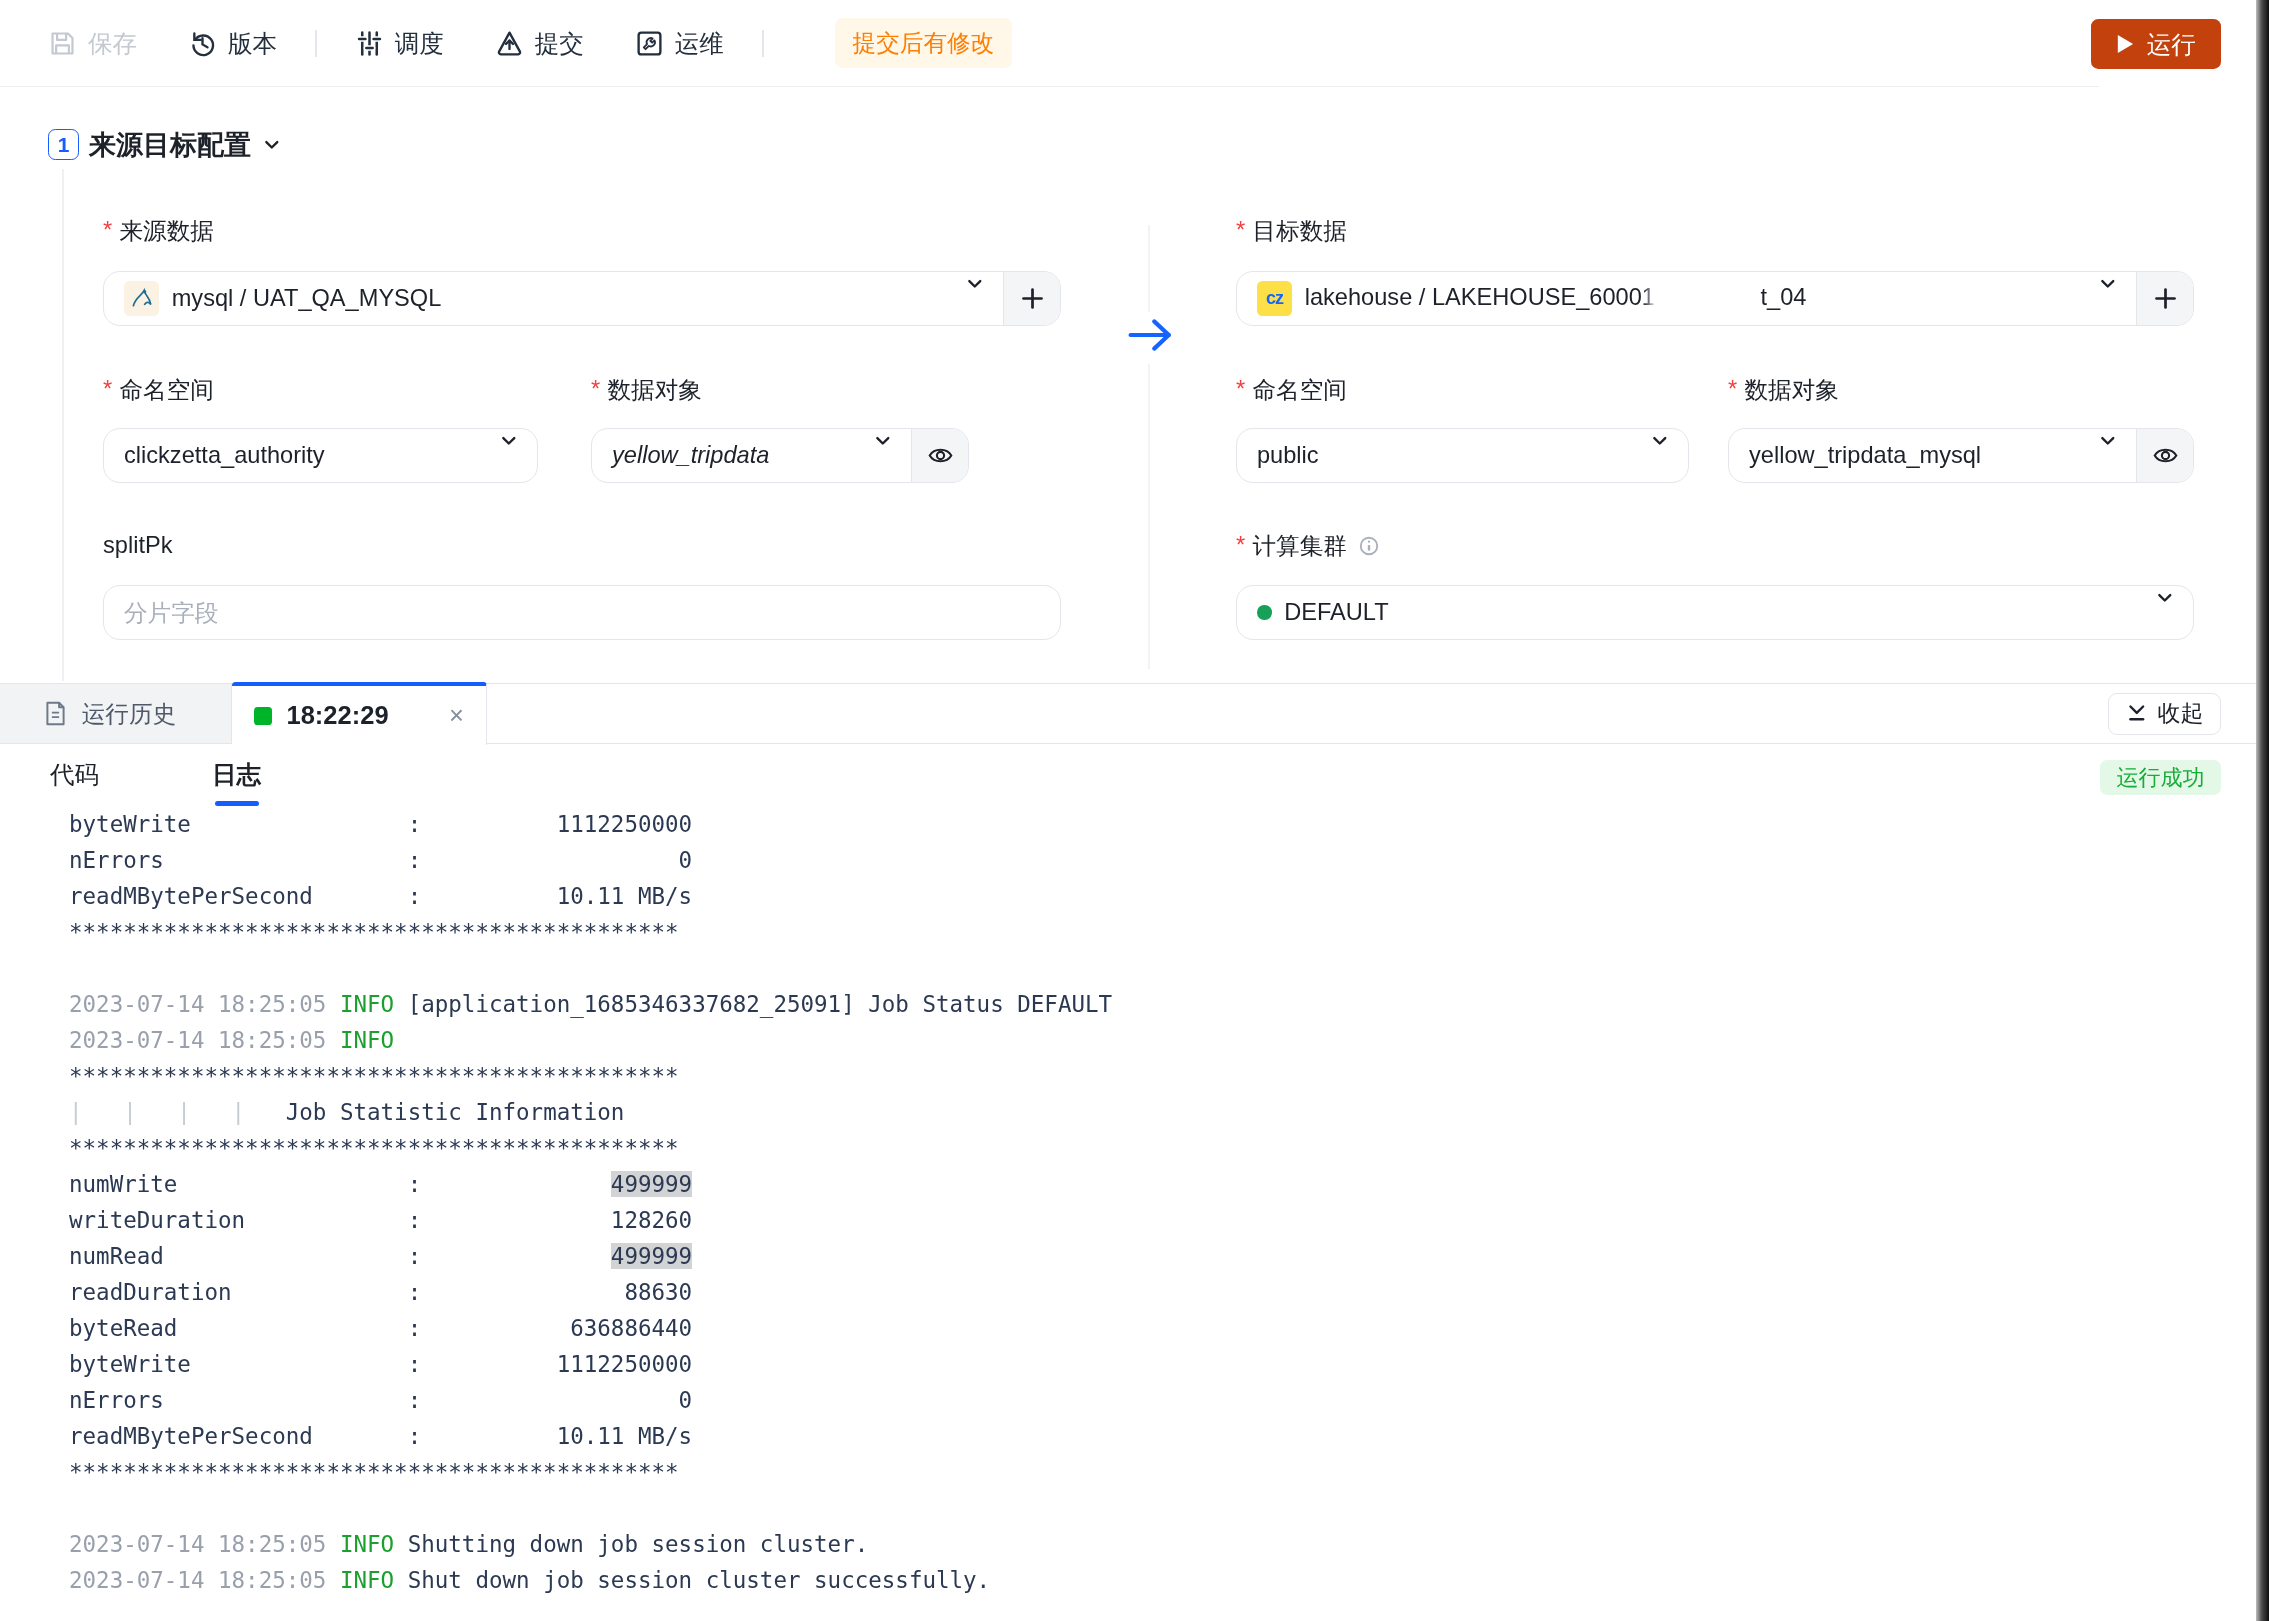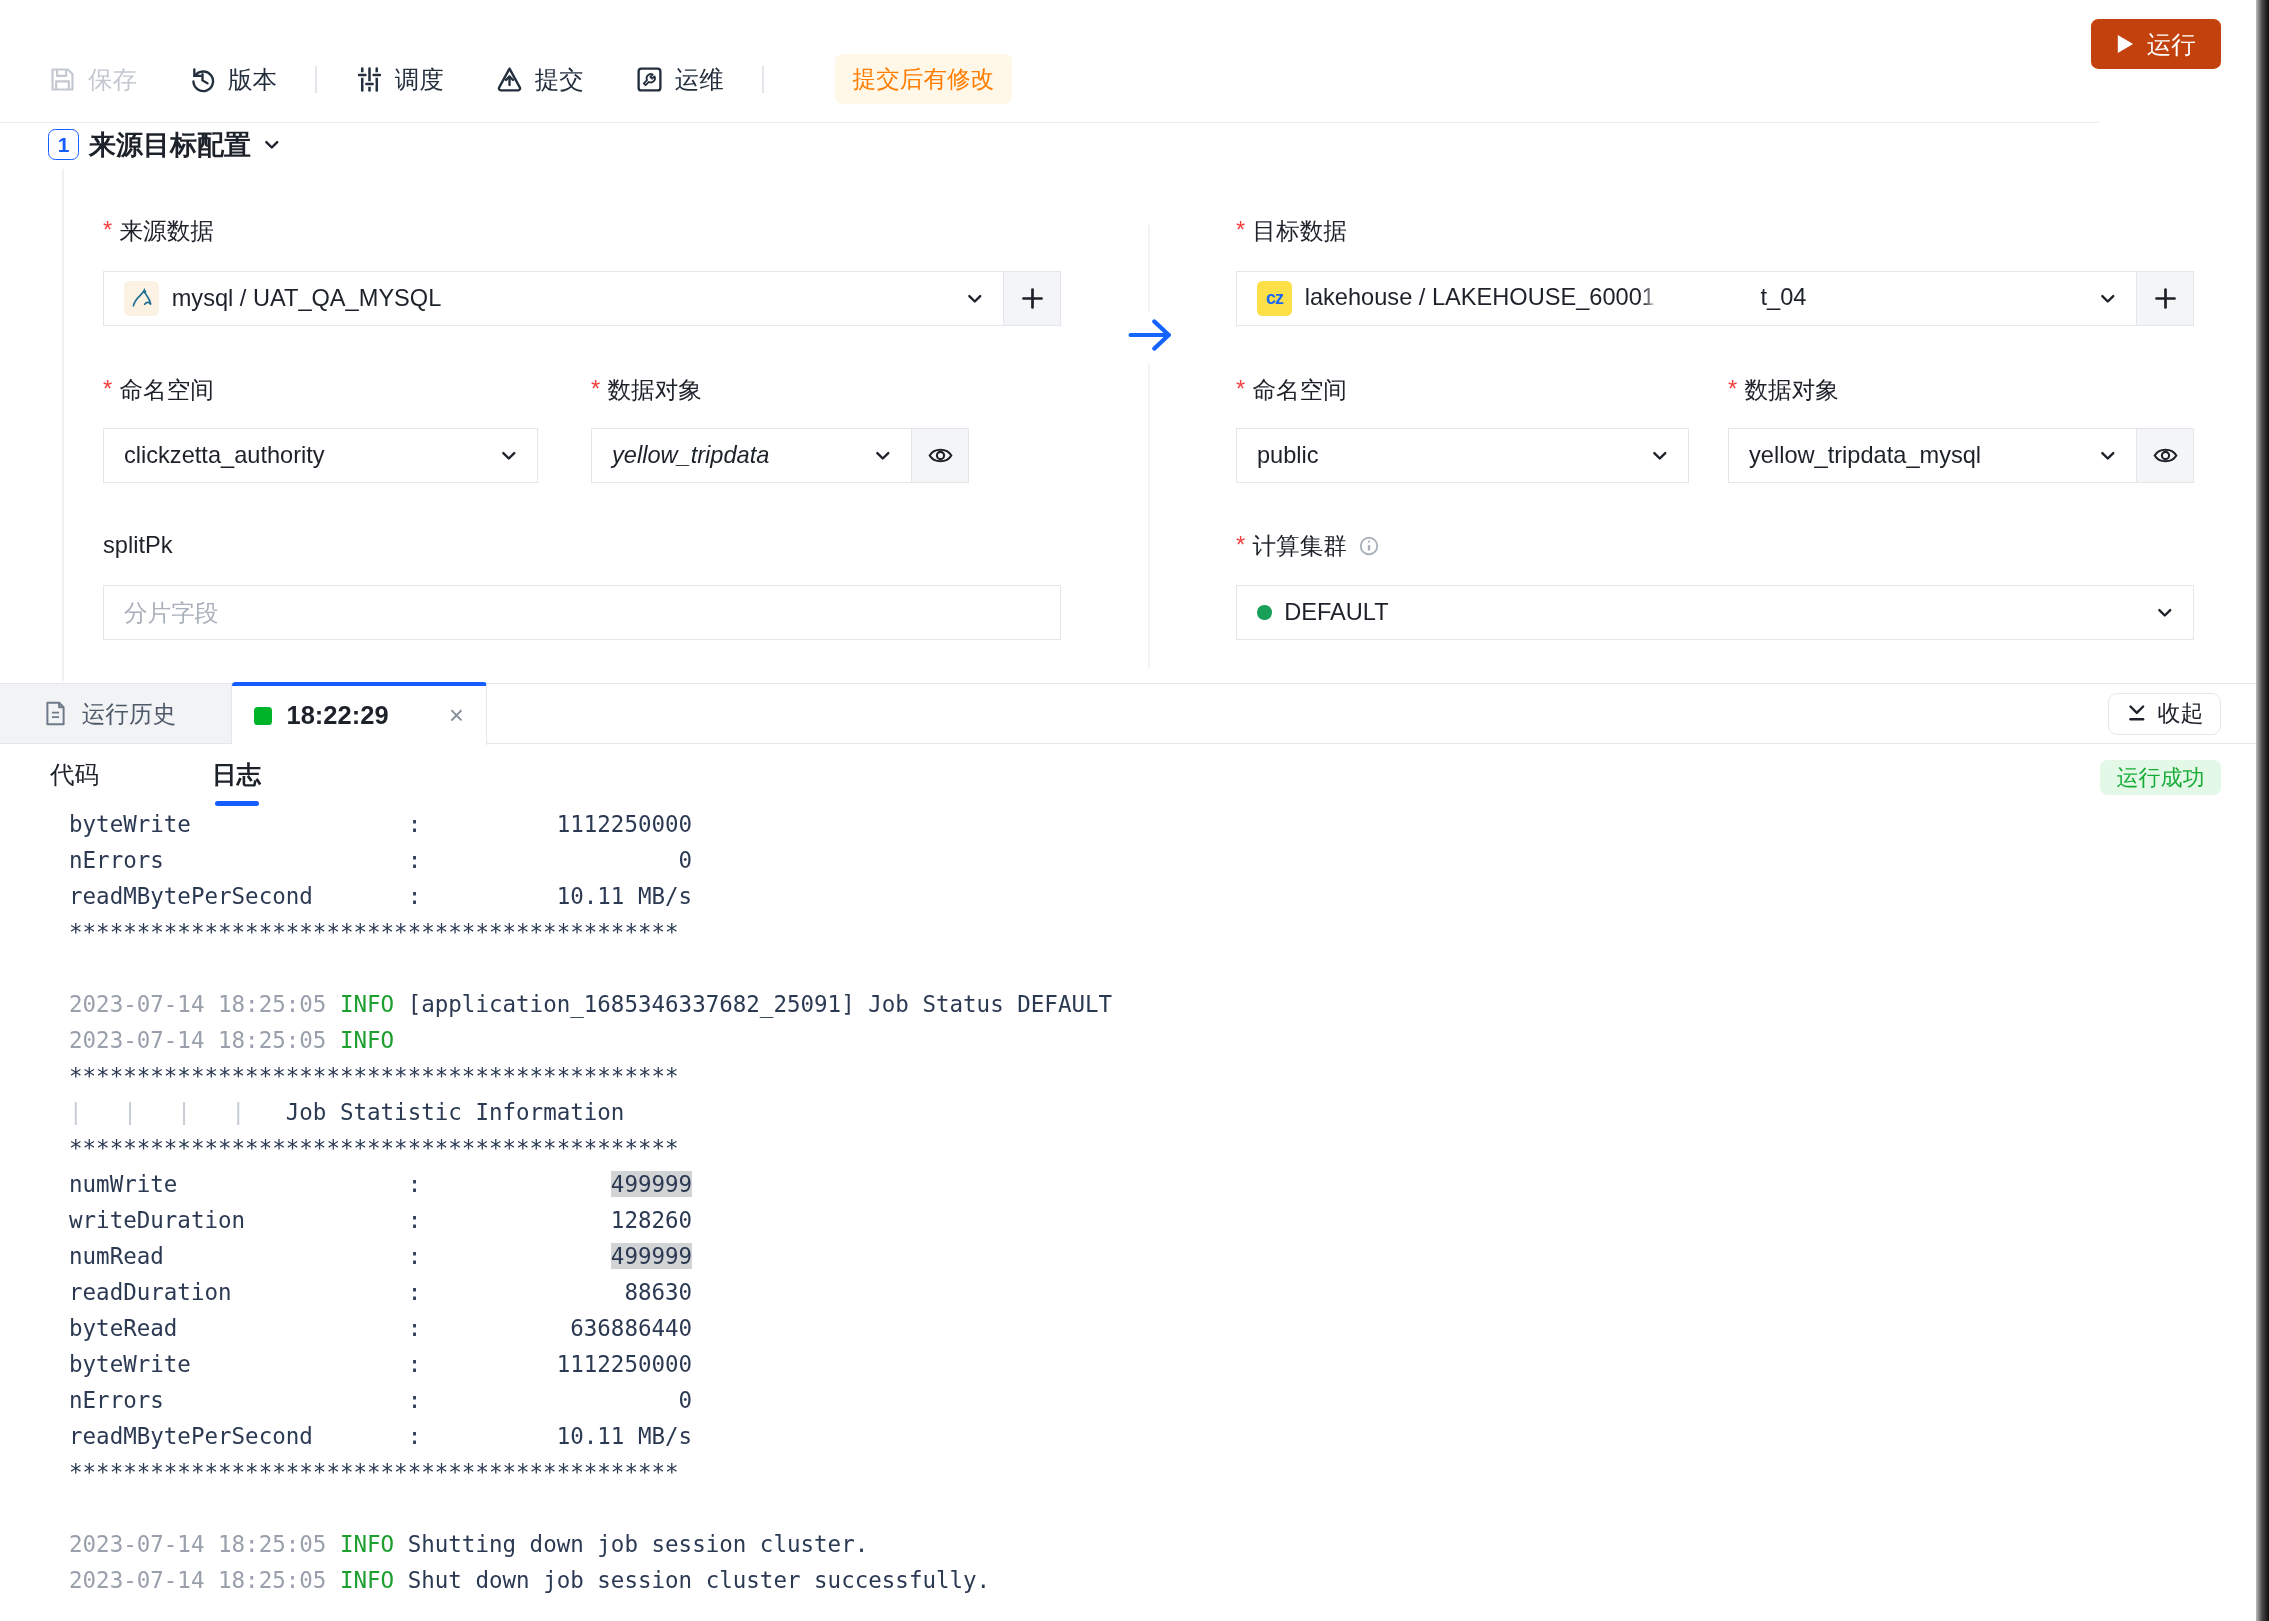--- a/index.html
+++ b/index.html
@@ -1,41 +1,41 @@
 <!DOCTYPE html>
 <html style="font-size:14.5px"><head>
 <meta charset="utf-8">
 <style>
   html,body{margin:0;padding:0;background:#fff;}
   .screen{position:relative;width:2269px;height:1622px;background:#fff;overflow:hidden;
           font-family:"Liberation Sans","DejaVu Sans",sans-serif;color:#1d2129;}
   
   .toolbar{position:absolute;left:0;top:0;width:2099px;height:87px;box-sizing:border-box;
-           border-bottom:1.8px solid #ebedf0;display:flex;align-items:center;padding-left:48px;margin-top:36px;}
+           border-bottom:1.8px solid #ebedf0;display:flex;align-items:center;padding-left:48px;}
   .tb-item{display:flex;align-items:center;gap:11px;font-size:24.5px;color:#242f3e;cursor:pointer;}
   .tb-item.disabled{color:#c3c8d1;}
   .tb-div{width:1.8px;height:27px;background:#e5e6eb;margin:0 38px;}
   .tb-gap{width:51px;}
   .mod-badge{margin-left:33px;background:#fff7e8;color:#ff7d00;font-size:23.6px;
              padding:9px 18px;border-radius:7.3px;}
   .run-btn{position:absolute;right:48px;top:19px;width:130px;height:50px;background:#c2410c;
            border-radius:7.3px;display:flex;align-items:center;justify-content:center;gap:12.7px;
            color:#fff;font-size:24.5px;cursor:pointer;}
   
   .step-badge{position:absolute;left:48px;top:129px;width:31px;height:31px;box-sizing:border-box;
               border:1.8px solid #165dff;border-radius:7.3px;color:#165dff;font-size:21px;font-weight:600;
               display:flex;align-items:center;justify-content:center;}
   .section-title{position:absolute;left:89px;top:129px;height:31px;display:flex;align-items:center;gap:9px;
                  font-size:27px;font-weight:700;color:#1d2129;}
   .connector{position:absolute;left:62px;top:169px;width:1.8px;height:512px;background:#eef0f3;}
   
   .flabel{position:absolute;font-size:23.6px;color:#1d2129;display:flex;align-items:center;gap:7.3px;height:29px;}
   .req{color:#f53f3f;font-size:23.6px;}
-  .ctrl{position:absolute;height:55px;box-sizing:border-box;border:1.8px solid #e5e6eb;border-radius:0;
-        background:#fff;display:flex;align-items:center;font-size:23.6px;color:#1d2129;overflow:hidden;}
+  .ctrl{position:absolute;height:55px;box-sizing:border-box;border:1.8px solid #e5e6eb;border-radius:17px;
+        background:#fff;display:flex;font-size:23.6px;color:#1d2129;overflow:hidden;}
   .ctrl .val{flex:1;padding-left:20px;white-space:nowrap;display:flex;align-items:center;gap:12.7px;}
   .ctrl .chev{margin-right:16.4px;display:flex;}
   .seg-btn{width:56px;align-self:stretch;background:#f4f5f7;border-left:1.8px solid #e5e6eb;
            display:flex;align-items:center;justify-content:center;flex:none;cursor:pointer;}
   .placeholder{color:#a9b0bb;}
   .db-icon{width:35px;height:35px;border-radius:5.5px;flex:none;display:flex;align-items:center;justify-content:center;}
   .db-icon.mysql{background:#fcf2e3;}
   .db-icon.cz{background:#fde047;color:#1466ff;font-weight:800;font-size:18px;letter-spacing:-0.9px;}
   .green-dot{width:14.5px;height:14.5px;border-radius:50%;background:#18a058;flex:none;}
   .redact{display:inline-block;width:102px;height:33px;background:#fff;border-radius:5.5px;

